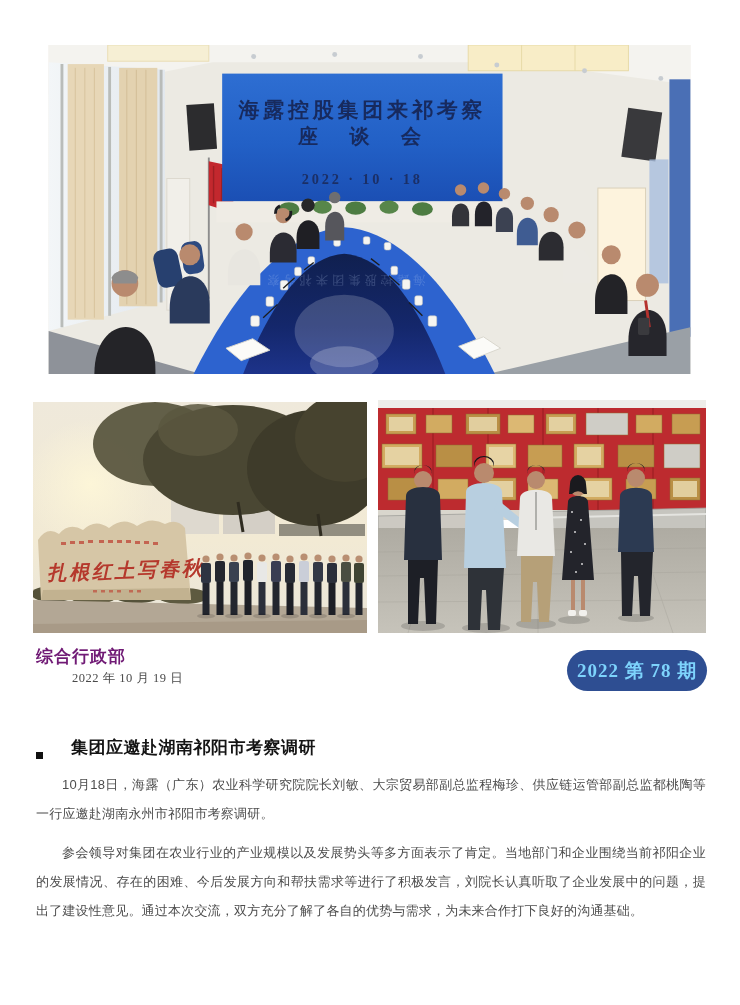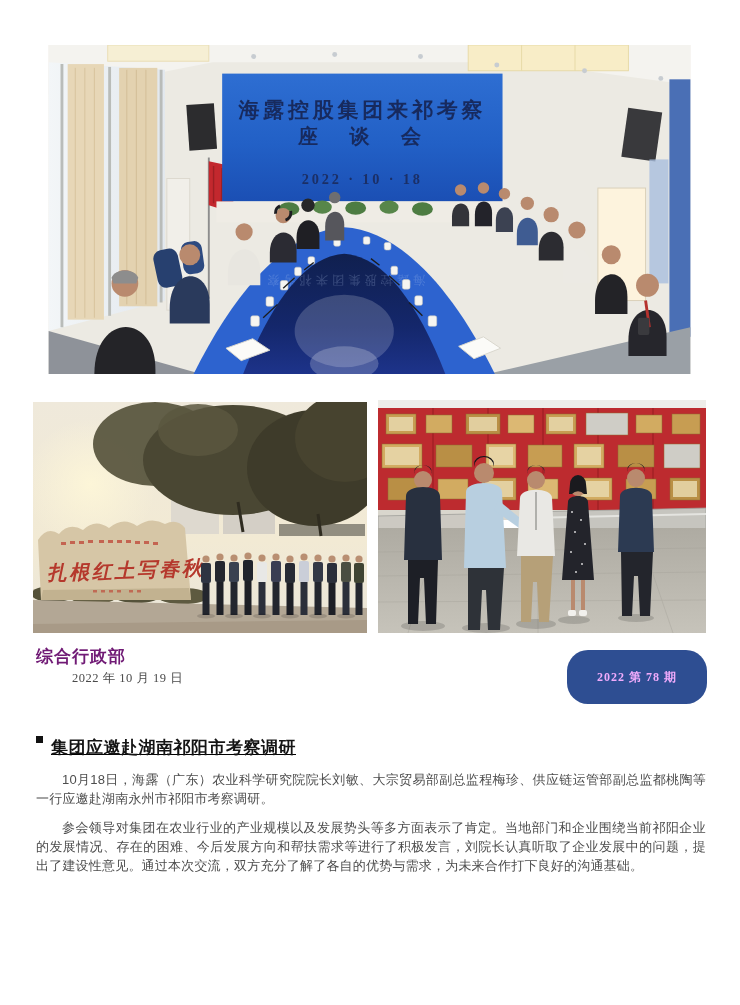--- a/index.html
+++ b/index.html
@@ -8,30 +8,30 @@
   .photo{position:absolute;overflow:hidden;}
   .photo svg{display:block;width:100%;height:100%;}
   .photo-main{left:33px;top:45px;width:673px;height:329px;}
   .photo-sunset{left:33px;top:402px;width:334px;height:231px;}
   .photo-plaques{left:378px;top:400px;width:328px;height:233px;}
 
   .dept{position:absolute;left:36px;top:645px;font-family:"Liberation Serif",serif;
         font-weight:bold;font-size:17px;color:#701a75;letter-spacing:1px;}
   .date{position:absolute;left:36px;top:670px;font-family:"Liberation Serif",serif;
         font-size:12.5px;color:#4a4a4a;letter-spacing:.5px;margin-left:36px;}
-  .badge{position:absolute;left:567px;top:650px;width:140px;height:54px;border-radius:21px;
-         background:#2e4e92;color:#f0abfc;font-family:"Liberation Serif",serif;
-         font-weight:bold;font-size:12px;display:flex;align-items:center;justify-content:center;
+  .badge{position:absolute;left:567px;top:650px;width:140px;height:41px;border-radius:21px;
+         background:#2e4e92;color:#7dd3fc;font-family:"Liberation Serif",serif;
+         font-weight:bold;font-size:19px;display:flex;align-items:center;justify-content:center;
          letter-spacing:1px;}
   .article{position:absolute;left:36px;top:736px;width:670px;}
-  .article-head{display:flex;align-items:flex-start;gap:8px;text-decoration:underline;}
+  .article-head{display:flex;align-items:flex-end;gap:28px;}
   .bullet-sq{width:7px;height:7px;background:#111111;flex:0 0 auto;}
   .article-title{font-size:17px;font-weight:bold;color:#141414;letter-spacing:.5px;}
   .article-body{margin-top:11px;}
-  .article-body p{margin:0 0 10px 0;font-size:13px;line-height:19px;color:#4d4d4d;
+  .article-body p{margin:0 0 10px 0;font-size:13px;line-height:29px;color:#4d4d4d;
                   text-align:justify;text-indent:2em;letter-spacing:.2px;}
 </style>
 </head>
 <body>
 
 <div class="page">
 
   <figure class="photo photo-main" style="margin:0;">
     <svg viewBox="0 0 673 345">
       <defs>

